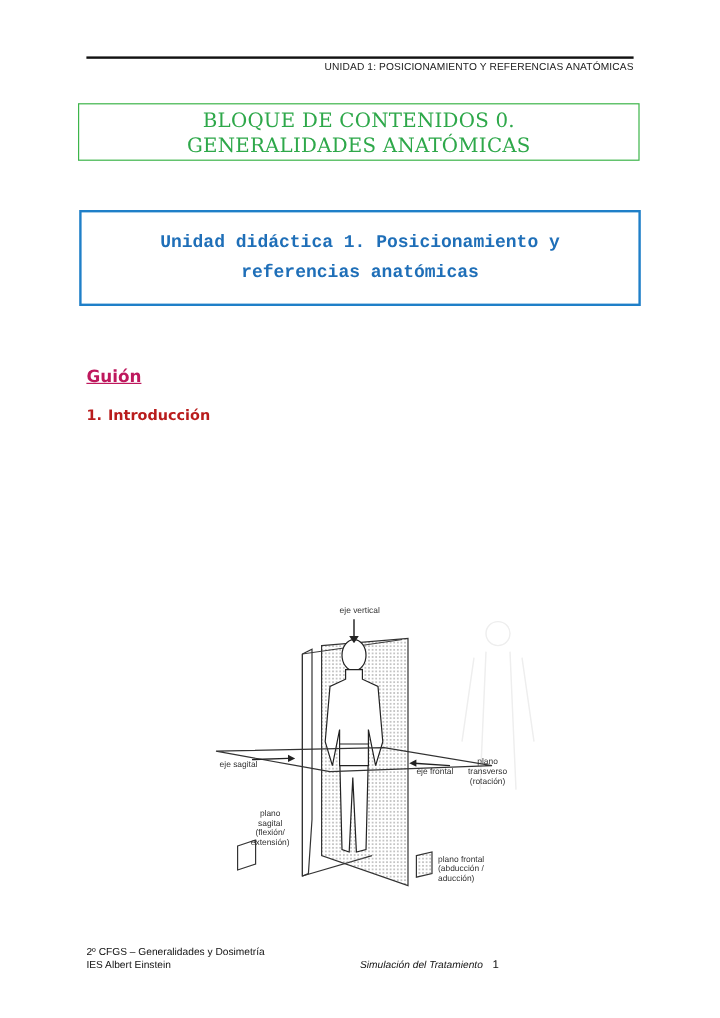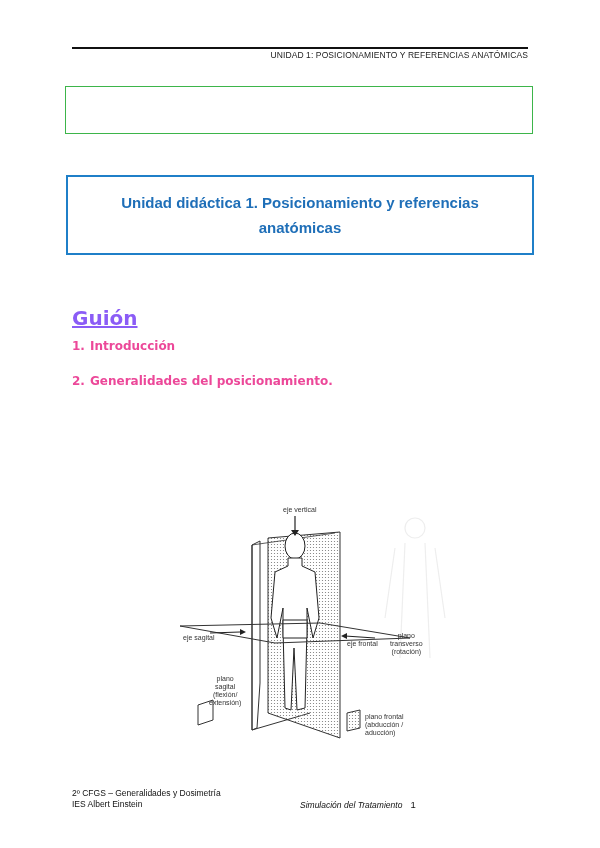--- a/index.html
+++ b/index.html
@@ -3,52 +3,53 @@
   <meta charset="utf-8">
   <style>
     html, body { margin:0; padding:0; background:#ffffff; }
     body { width:600px; height:848px; position:relative; overflow:hidden; font-family:"Liberation Sans", sans-serif; }
     .header-text { position:absolute; top:38px; left:72px; width:456px; text-align:right; font-size:8.5px; color:#222; letter-spacing:0.1px;margin-top:12px; }
     .header-rule { position:absolute; top:47px; left:72px; width:456px; height:2px; background:#111; }
     .bloque-box { position:absolute; top:86px; left:65px; width:466px; height:46px; border:1.5px solid #3db54a; text-align:center; }
     .bloque-line { font-family:"DejaVu Serif", "Liberation Serif", serif; color:#2ea84a; font-size:16.5px; line-height:21px; letter-spacing:0.2px; }
     .bloque-box .l1 { margin-top:3px; }
     .unidad-box { position:absolute; top:175px; left:66px; width:464px; height:76px; border:2px solid #1f7fc8; text-align:center; }
-    .unidad-title { font-family:Liberation Sans, sans-serif; color:#1f6fb8; font-weight:bold; font-size:15px; line-height:25px; margin-top:13px; padding:0 14px; }
-    .guion-title { position:absolute; top:306px; left:72px; font-family:"DejaVu Sans", sans-serif; font-weight:bold; font-size:20px; color:#8b5cf6; text-decoration:underline; }
+    .unidad-title { font-family:Liberation Mono, monospace; color:#1f6fb8; font-weight:bold; font-size:15px; line-height:25px; margin-top:13px; padding:0 14px; }
+    .guion-title { position:absolute; top:306px; left:72px; font-family:"DejaVu Sans", sans-serif; font-weight:bold; font-size:14px; color:#be185d; text-decoration:underline; }
     .toc { position:absolute; top:337px; left:72px; margin:0; padding:0; list-style:none; }
-    .toc li { font-family:"DejaVu Sans", sans-serif; font-weight:bold; font-size:12px; color:#ec4899; height:35px; line-height:18px; }
+    .toc li { font-family:"DejaVu Sans", sans-serif; font-weight:bold; font-size:12px; color:#b91c1c; height:35px; line-height:18px; }
     .toc .num { display:inline-block; width:18px; }
     .figure { position:absolute; top:498px; left:165px; width:290px; height:270px; }
     .fig-label { position:absolute; font-family:"Liberation Sans", sans-serif; font-size:7px; color:#333; line-height:8px; }
     .footer-left { position:absolute; top:788px; left:72px; font-size:8.5px; color:#111; line-height:11px; }
     .footer-right { position:absolute; top:799px; left:300px; width:228px; text-align:left; font-size:8.5px; color:#111; }
     .footer-right .sim { font-style:italic; }
     .footer-right .page { margin-left:8px; font-size:9.5px; }
   </style>
 </head>
 <body>
 
 <div>
   <div class="header-text">UNIDAD 1: POSICIONAMIENTO Y REFERENCIAS ANATÓMICAS</div>
   <div class="header-rule"></div>
 </div>
 
 <div class="bloque-box">
+  <div class="bloque-line l1">BLOQUE DE CONTENIDOS 0.</div>
+  <div class="bloque-line">GENERALIDADES ANATÓMICAS</div>
 </div>
 
 <div class="unidad-box">
   <div class="unidad-title">Unidad didáctica 1. Posicionamiento y referencias anatómicas</div>
 </div>
 
 <div class="guion-title">Guión</div>
 
 <ul class="toc">
   <li><span class="num">1.</span><span>Introducción</span></li>
-  <li><span class="num">2.</span><span>Generalidades del posicionamiento.</span></li>
 </ul>
 
 <div class="figure">
   <svg width="290" height="270" viewBox="0 0 290 270">
     <defs>
       <pattern id="dots" width="3" height="3" patternUnits="userSpaceOnUse">
         <circle cx="1.5" cy="1.5" r="0.6" fill="#777"></circle>
       </pattern>
     </defs>
 

